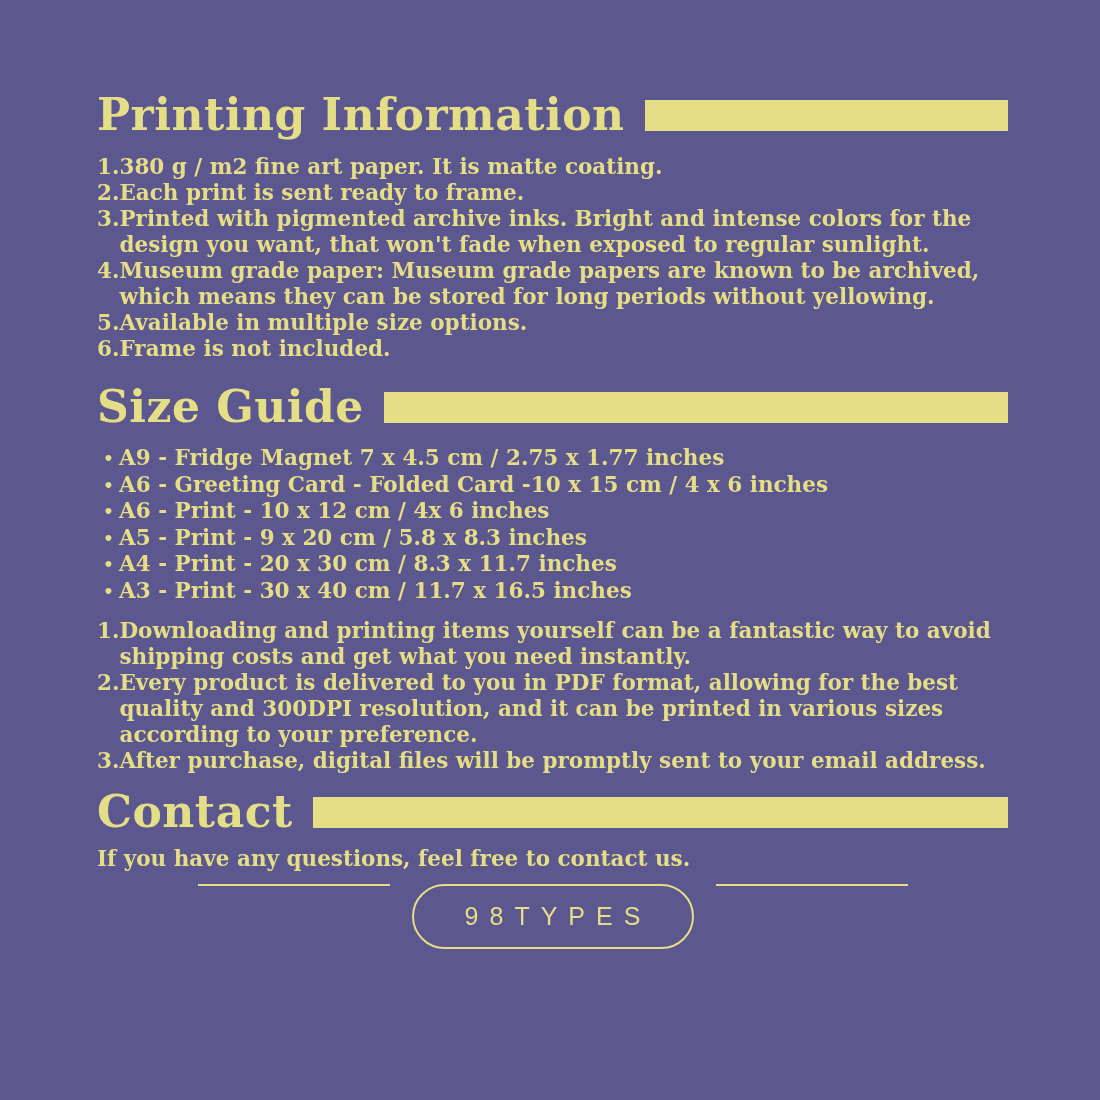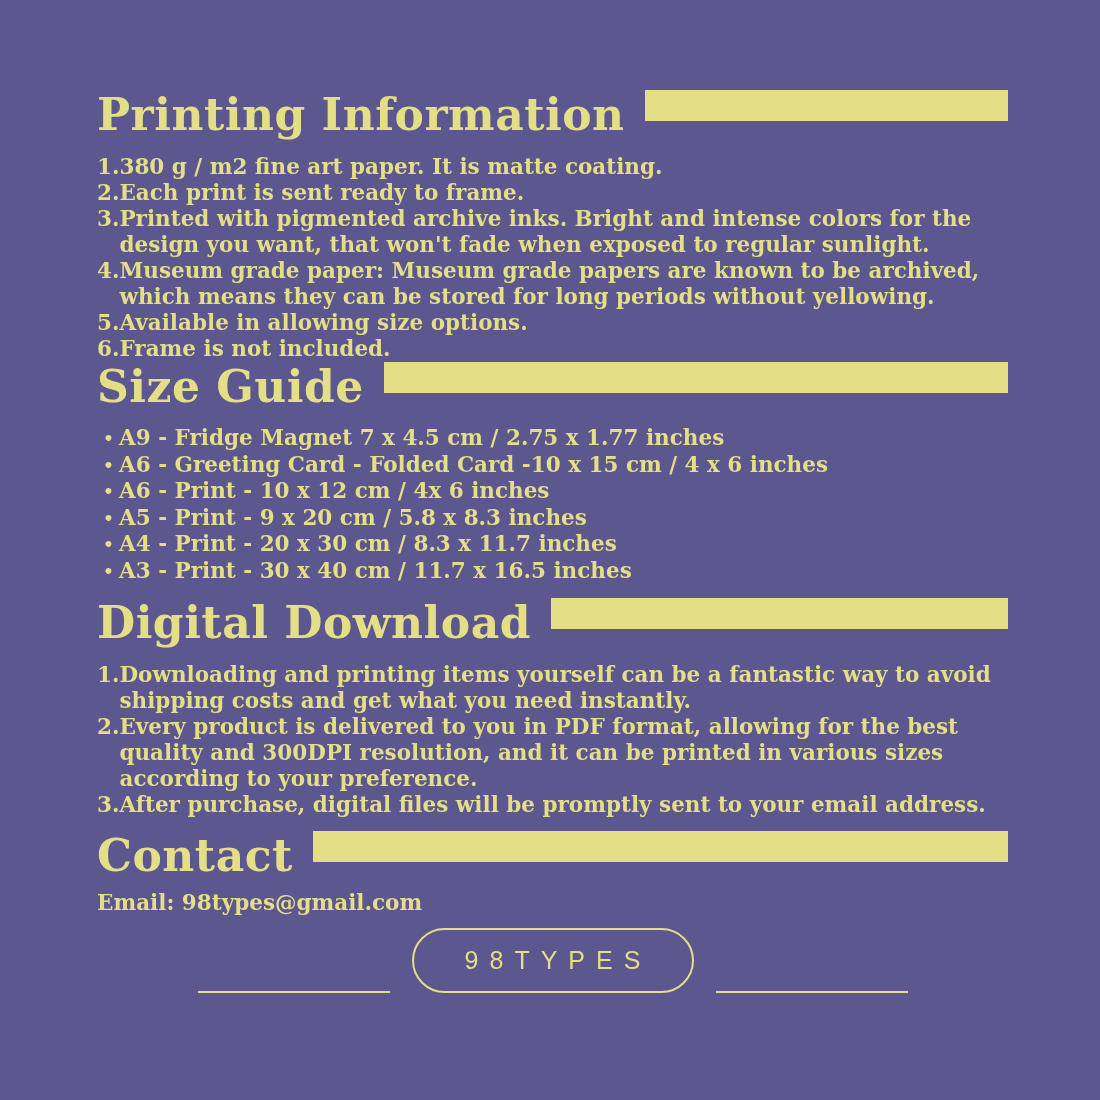--- a/index.html
+++ b/index.html
@@ -18,20 +18,21 @@
   .container {
     box-sizing: border-box;
     width: 1100px;
     height: 1100px;
     padding: 90px 92px 0 97px;
   }
 
   
   .section-head {
     display: flex;
+    align-items: center;
   }
   .section-title {
     margin: 0;
     font-size: 44px;
     line-height: 50px;
     letter-spacing: 0.5px;
     white-space: nowrap;
   }
   .head-bar {
     flex: 1 1 auto;
@@ -70,21 +71,21 @@
   .contact-lines { margin-top: 6px; }
   .contact-lines p {
     margin: 0;
     font-size: 21.5px;
     line-height: 31px;
   }
 
   
   .footer {
     display: flex;
-    align-items: flex-end;
+    align-items: flex-start;
     justify-content: center;
     margin-top: 10px;
   }
   .rule {
     height: 2px;
     background: #E4DE86;
     width: 192px;
   }
   .rule-left { margin-right: 22px; }
   .rule-right { margin-left: 22px; }
@@ -100,21 +101,21 @@
   }
   .brand {
     font-family: "Liberation Sans", sans-serif;
     font-weight: 400;
     font-size: 25px;
     letter-spacing: 11px;
     padding-left: 11px;
     white-space: nowrap;
   }
 
-  .mt-sec2 { margin-top: 0; }
+  .mt-sec2 { margin-top: 20px; }
   .mt-sec3 { margin-top: 14px; }
   .mt-sec4 { margin-top: 13px; }
 </style>
 </head>
 <body>
 
 <div class="container">
 
   <section>
     <div class="section-head">
@@ -133,21 +134,21 @@
       <li>
         <span class="marker">3.</span>
         <span class="item-text">Printed with pigmented archive inks. Bright and intense colors for the design you want, that won't fade when exposed to regular sunlight.</span>
       </li>
       <li>
         <span class="marker">4.</span>
         <span class="item-text">Museum grade paper: Museum grade papers are known to be archived, which means they can be stored for long periods without yellowing.</span>
       </li>
       <li>
         <span class="marker">5.</span>
-        <span class="item-text">Available in allowing size options.</span>
+        <span class="item-text">Available in multiple size options.</span>
       </li>
       <li>
         <span class="marker">6.</span>
         <span class="item-text">Frame is not included.</span>
       </li>
     </ul>
   </section>
 
   <section class="mt-sec2">
     <div class="section-head">
@@ -176,24 +177,20 @@
         <span class="item-text">A4 - Print - 20 x 30 cm / 8.3 x 11.7 inches</span>
       </li>
       <li>
         <span class="marker">•</span>
         <span class="item-text">A3 - Print - 30 x 40 cm / 11.7 x 16.5 inches</span>
       </li>
     </ul>
   </section>
 
   <section class="mt-sec3">
-    <div class="section-head">
-      <h2 class="section-title">Digital Download</h2>
-      <div class="head-bar"></div>
-    </div>
     <ul class="num-list">
       <li>
         <span class="marker">1.</span>
         <span class="item-text">Downloading and printing items yourself can be a fantastic way to avoid shipping costs and get what you need instantly.</span>
       </li>
       <li>
         <span class="marker">2.</span>
         <span class="item-text">Every product is delivered to you in PDF format, allowing for the best quality and 300DPI resolution, and it can be printed in various sizes according to your preference.</span>
       </li>
       <li>
@@ -202,21 +199,21 @@
       </li>
     </ul>
   </section>
 
   <section class="mt-sec4">
     <div class="section-head">
       <h2 class="section-title">Contact</h2>
       <div class="head-bar"></div>
     </div>
     <div class="contact-lines">
-      <p>Email: 98types@gmail.com</p>
+      <p>If you have any questions, feel free to contact us.</p>
     </div>
   </section>
 
   <div class="footer">
     <div class="rule rule-left"></div>
     <div class="pill">
       <span class="brand">98TYPES</span>
     </div>
     <div class="rule rule-right"></div>
   </div>

